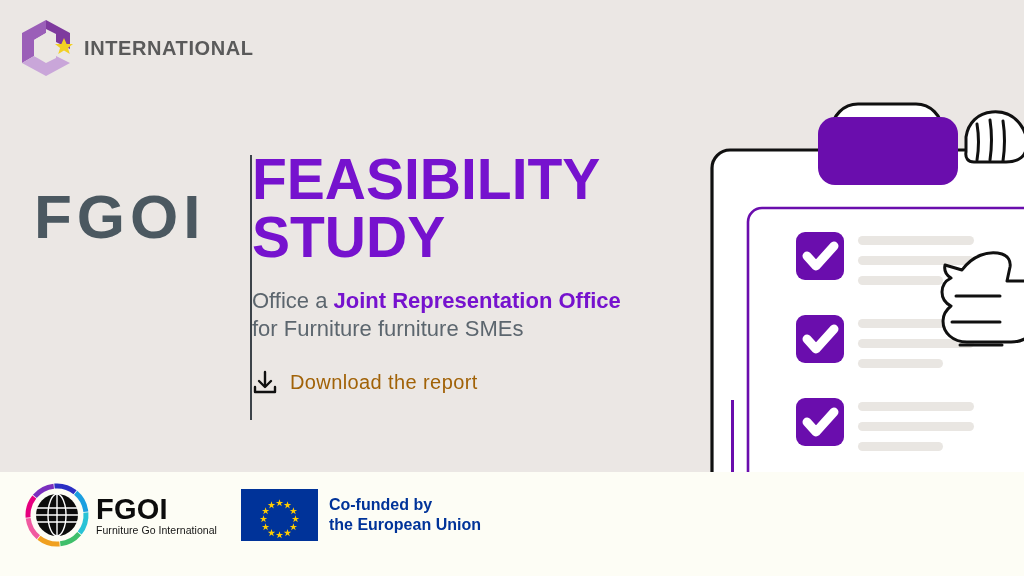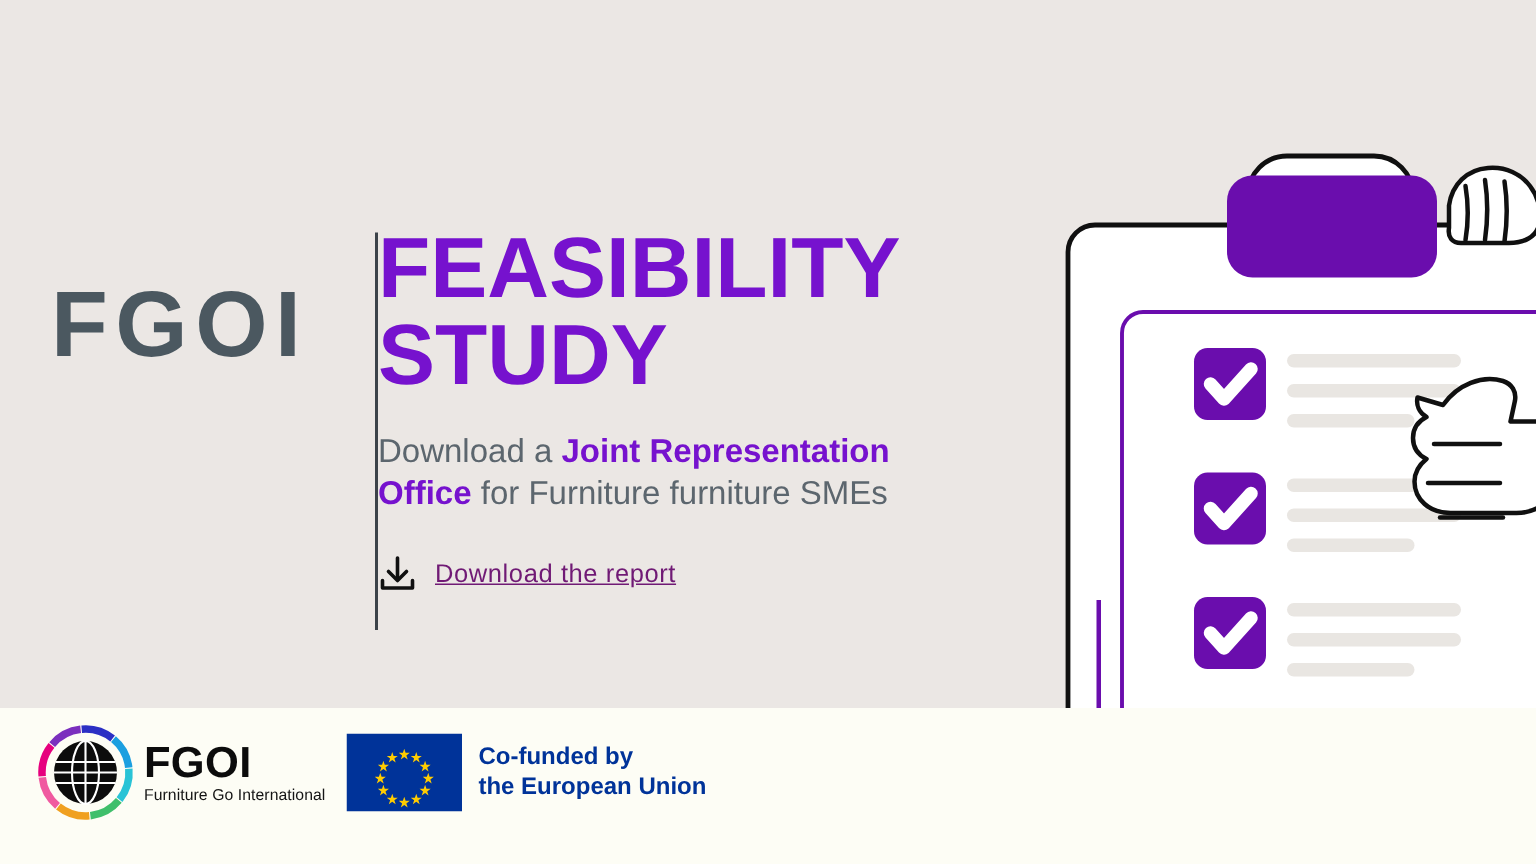--- a/index.html
+++ b/index.html
@@ -32,34 +32,34 @@
   .title {
     font-size:57px; font-weight:700; line-height:1.02;
     color:#7612CE; letter-spacing:0px; white-space:pre-line;
   }
   .subtitle {
     margin-top:21px; font-size:22px; line-height:1.28; color:#5C666E; max-width:380px;
   }
   .subtitle b { color:#7612CE; font-weight:700; }
   .download { margin-top:26px; display:flex; align-items:center; gap:12px; }
   .dl-icon { width:26px; height:26px; flex:0 0 auto; }
-  .dl-text { font-size:17px; color:#701a75; letter-spacing:0.4px;text-decoration:underline; }
+  .dl-text { font-size:20px; color:#a16207; letter-spacing:0.4px; }
 
   
   .footband {
     position:absolute; left:0; top:472px; width:1024px; height:104px;
     background:#FDFDF5;
   }
   .footer-logos { position:absolute; left:24px; top:482px; display:flex; align-items:center; gap:14px; }
   .fgoi-logo { display:flex; align-items:center; gap:6px; }
   .fgoi-globe { width:66px; height:66px; flex:0 0 auto; }
   .fgoi-words { line-height:1; }
   .fgoi-big { font-size:29px; font-weight:700; color:#0C0C0C; letter-spacing:0.2px; }
   .fgoi-sub { font-size:10.5px; color:#141414; margin-top:1px; letter-spacing:0.05px; }
-  .eu-block { display:flex; align-items:center; gap:11px; }
+  .eu-block { display:flex; align-items:center; gap:11px; margin-left:10px; }
   .eu-flag { width:77px; height:52px; flex:0 0 auto; }
   .eu-text {
     font-size:16px; font-weight:700; color:#003399; line-height:1.22; white-space:pre-line;
   }
 </style>
 </head>
 <body>
 
 <div class="stage">
 
@@ -132,29 +132,42 @@
         <circle cx="90" cy="530" r="4.5" fill="#101010"></circle>
         <circle cx="180" cy="530" r="4.5" fill="#101010"></circle>
         <circle cx="70" cy="576" r="4.5" fill="#101010"></circle>
         <circle cx="200" cy="576" r="4.5" fill="#101010"></circle>
         <rect x="128" y="524" width="14" height="56" rx="5" fill="#FFFFFF" stroke="#6A0DAD" stroke-width="2.4"></rect>
         <circle cx="135" cy="576" r="15" fill="#6A0DAD"></circle>
       </g>
     </svg>
   </div>
 
+  <div class="brand">
+    <span class="brand-mark">
+      <svg width="56" height="60" viewBox="0 0 56 60" xmlns="http://www.w3.org/2000/svg">
+        <path d="M28 2 L52 15 L52 31 L38 24 L38 16 L28 11 Z" fill="#7E3A9E"></path>
+        <path d="M28 2 L4 15 L4 45 L16 38 L16 22 L28 15 Z" fill="#9B5FB8"></path>
+        <path d="M4 45 L28 58 L52 45 L38 38 L28 43 L16 38 Z" fill="#C9A6D9"></path>
+        <path d="M16 22 L28 15 L38 20 L38 26 L28 21 L22 25 L22 35 L28 39 L38 34 L38 40 L28 45 L16 38 Z" fill="#FFFFFF" opacity="0.0"></path>
+        <path d="M38 20 L28 15 L16 22 L16 38 L28 45 L38 40 L38 33 L29 38 L23 34 L23 26 L29 22 Z" fill="#EBE7E4"></path>
+        <polygon points="46,20 48.6,26 55,26 49.9,30 51.8,36 46,32.4 40.2,36 42.1,30 37,26 43.4,26" fill="#F2D024"></polygon>
+      </svg>
+    </span>
+    <span class="brand-text">INTERNATIONAL</span>
+  </div>
 
   <div class="headline">
     <div class="headline-row">
       <div class="fgoi-word">FGOI</div>
       <div class="divider"></div>
       <div class="headline-right">
         <div class="title">FEASIBILITY
 STUDY</div>
-        <div class="subtitle"><span>Download a </span><b>Joint Representation Office</b><span> for Furniture furniture SMEs</span></div>
+        <div class="subtitle"><span>Office a </span><b>Joint Representation Office</b><span> for Furniture furniture SMEs</span></div>
         <div class="download">
           <span class="dl-icon">
             <svg width="26" height="26" viewBox="0 0 26 26" xmlns="http://www.w3.org/2000/svg">
               <path d="M13 2 V16" stroke="#101010" stroke-width="2.4" stroke-linecap="round"></path>
               <path d="M7 11 L13 17 L19 11" fill="none" stroke="#101010" stroke-width="2.4" stroke-linecap="round" stroke-linejoin="round"></path>
               <path d="M3 17 V22 H23 V17" fill="none" stroke="#101010" stroke-width="2.4" stroke-linecap="round" stroke-linejoin="round"></path>
             </svg>
           </span>
           <span class="dl-text">Download the report</span>
         </div>

